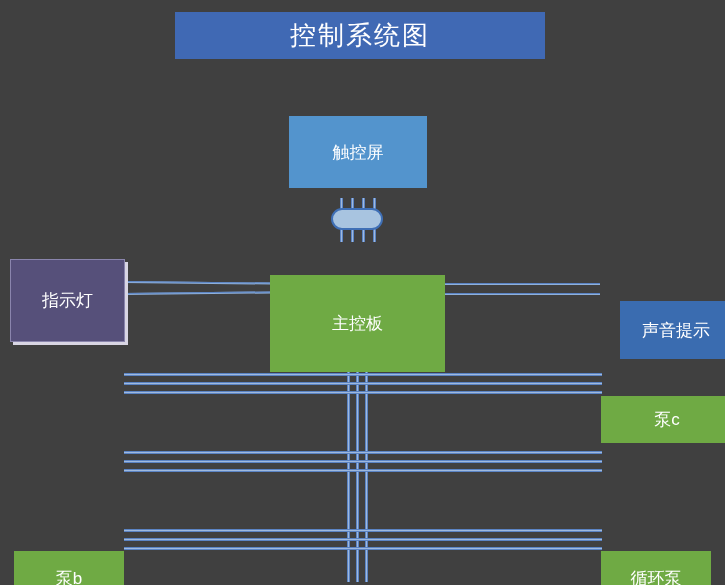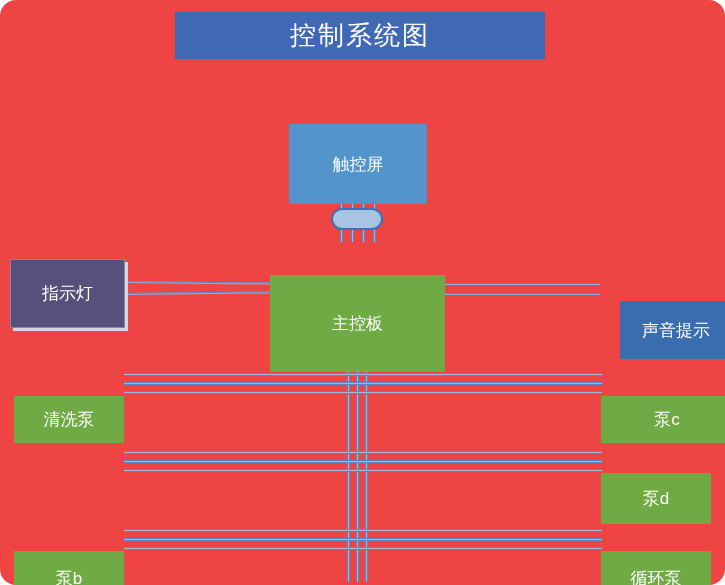--- a/index.html
+++ b/index.html
@@ -8,23 +8,22 @@
     padding: 0;
     background: #ffffff;
   }
   body {
     font-family: "Liberation Sans", "DejaVu Sans", sans-serif;
   }
   #canvas {
     position: relative;
     width: 725px;
     height: 585px;
-    background: #ef4444;
+    background: #404040;
     overflow: hidden;
-    border-radius: 16px;
   }
 
   
   .title-bar {
     position: absolute;
     left: 175px;
     top: 12px;
     width: 370px;
     height: 47px;
     background: #4069b4;
@@ -101,52 +100,50 @@
 
   <div class="title-bar">控制系统图</div>
 
   <div class="wire-v" style="left:340px; top:198px; height:44px;"></div>
   <div class="wire-v" style="left:351px; top:198px; height:44px;"></div>
   <div class="wire-v" style="left:362px; top:198px; height:44px;"></div>
   <div class="wire-v" style="left:373px; top:198px; height:44px;"></div>
 
   <div class="connector" style="left:331px; top:208px; width:52px; height:22px;"></div>
 
-  <div class="node lblue" style="left:289px; top:124px; width:138px; height:80px;">触控屏</div>
+  <div class="node lblue" style="left:289px; top:116px; width:138px; height:72px;">触控屏</div>
 
   <div class="node green" style="left:270px; top:239px; width:175px; height:97px;">主控板</div>
 
   <div class="wire-thin" style="left:124px; top:281px; width:148px; transform:rotate(0.6deg); transform-origin:left center;"></div>
   <div class="wire-thin" style="left:124px; top:293px; width:148px; transform:rotate(-0.6deg); transform-origin:left center;"></div>
 
-  <div class="node purple" style="left:10px; top:259px; width:115px; height:69px;">指示灯</div>
+  <div class="node purple" style="left:10px; top:259px; width:115px; height:83px;">指示灯</div>
 
   <div class="wire-thin" style="left:445px; top:283px; width:155px;"></div>
   <div class="wire-thin" style="left:445px; top:293px; width:155px;"></div>
 
   <div class="node blue" style="left:620px; top:262px; width:112px; height:58px;margin-top:39px;">声音提示</div>
 
   <div class="wire-v" style="left:347px; top:336px; height:246px;"></div>
   <div class="wire-v" style="left:356px; top:336px; height:246px;"></div>
   <div class="wire-v" style="left:365px; top:336px; height:246px;"></div>
 
   <div class="wire-h" style="left:124px; top:373px; width:478px;"></div>
   <div class="wire-h" style="left:124px; top:382px; width:478px;"></div>
   <div class="wire-h" style="left:124px; top:391px; width:478px;"></div>
 
-  <div class="node green" style="left:14px; top:360px; width:110px; height:47px;">清洗泵</div>
 
   <div class="node green" style="left:601px; top:360px; width:132px; height:47px;">泵c</div>
 
   <div class="wire-h" style="left:124px; top:451px; width:478px;"></div>
   <div class="wire-h" style="left:124px; top:460px; width:478px;"></div>
   <div class="wire-h" style="left:124px; top:469px; width:478px;"></div>
 
 
-  <div class="node green" style="left:601px; top:437px; width:110px; height:51px;">泵d</div>
 
   <div class="wire-h" style="left:124px; top:529px; width:478px;"></div>
   <div class="wire-h" style="left:124px; top:538px; width:478px;"></div>
   <div class="wire-h" style="left:124px; top:547px; width:478px;"></div>
 
   <div class="node green" style="left:14px; top:515px; width:110px; height:55px;">泵b</div>
 
   <div class="node green" style="left:601px; top:515px; width:110px; height:55px;">循环泵</div>
 
 </div>

